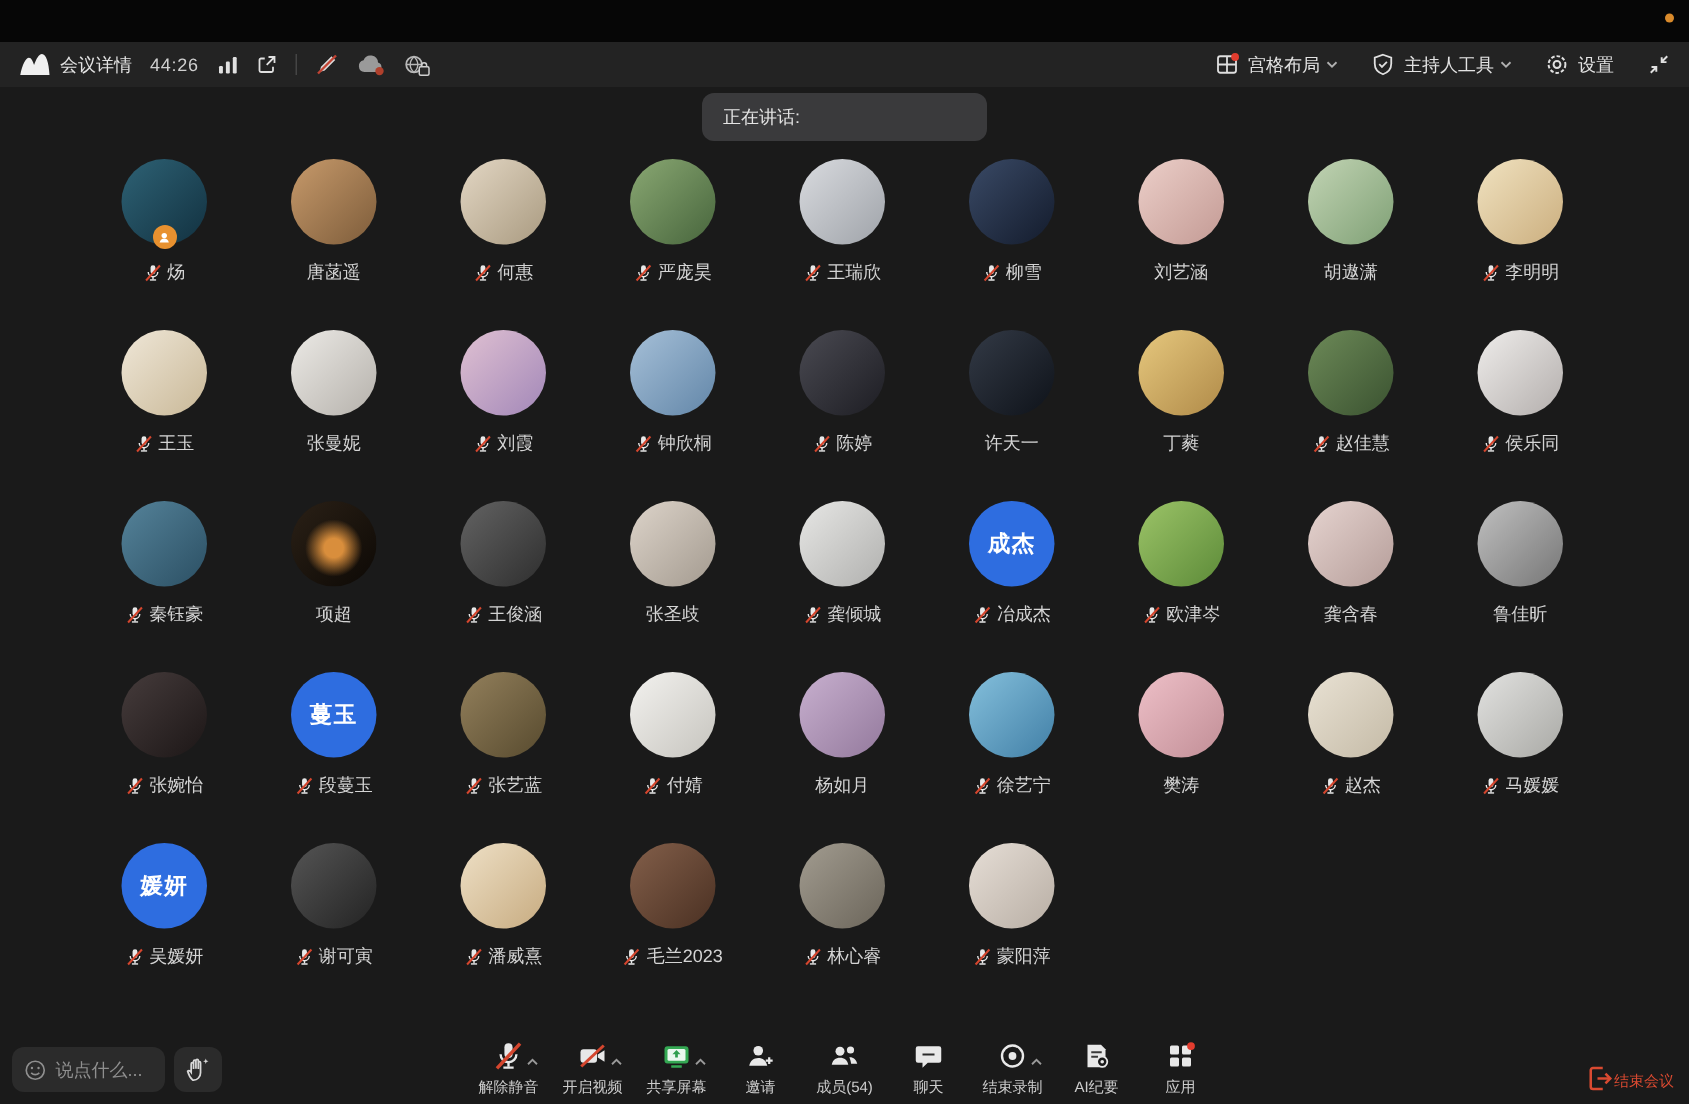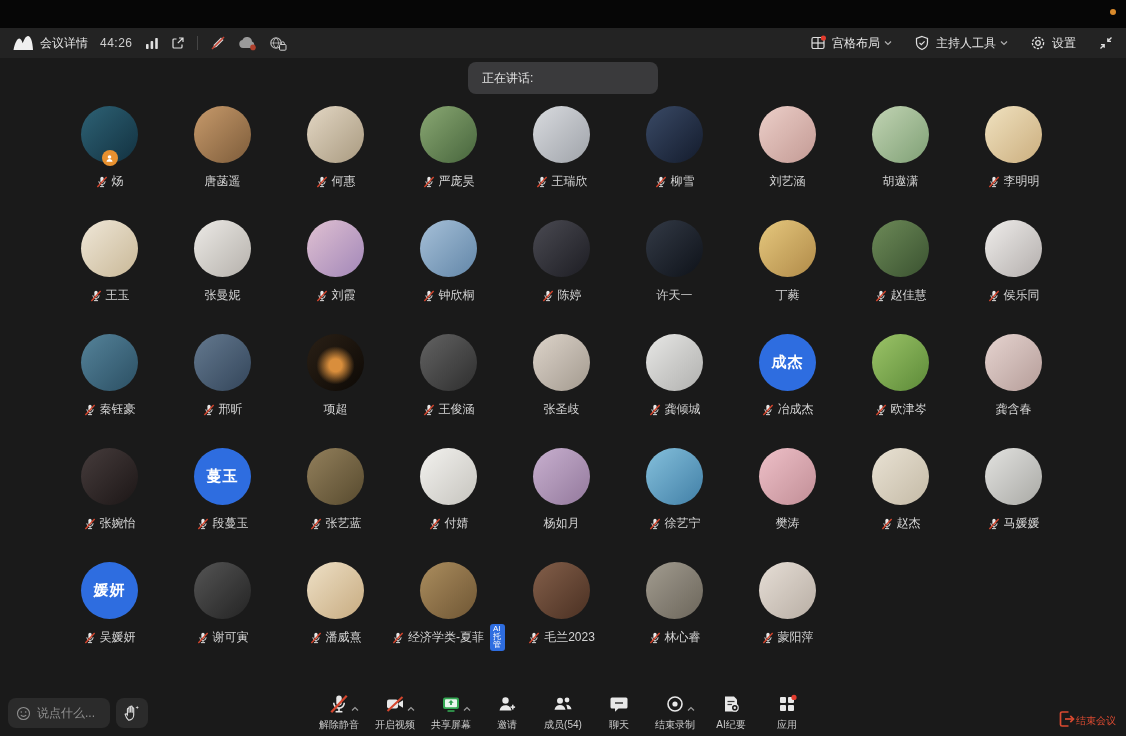--- a/index.html
+++ b/index.html
@@ -401,35 +401,20 @@
             <path d="M3.3 6.2a3.7 3.7 0 0 0 7.4 0" fill="none" stroke="#e8e8e8" stroke-width="1.1"></path>
             <line x1="7" y1="10" x2="7" y2="12" stroke="#e8e8e8" stroke-width="1.1"></line>
             <line x1="4.6" y1="12.4" x2="9.4" y2="12.4" stroke="#e8e8e8" stroke-width="1.1"></line>
             <line x1="1.6" y1="12.8" x2="12.4" y2="1.2" stroke="#d5462e" stroke-width="1.6"></line>
           </svg>
         </span>
         <span class="p-name">秦钰豪</span>
       </div>
     </div>
     <div class="tile">
-      <div class="avatar" style="background: linear-gradient(135deg, rgb(100, 121, 143), rgb(51, 69, 90));"></div>
-      <div class="name-row">
-        <span style="display: flex;">
-          <svg width="12" height="12" viewBox="0 0 14 14">
-            <rect x="5.1" y="1" width="3.8" height="7" rx="1.9" fill="#e8e8e8"></rect>
-            <path d="M3.3 6.2a3.7 3.7 0 0 0 7.4 0" fill="none" stroke="#e8e8e8" stroke-width="1.1"></path>
-            <line x1="7" y1="10" x2="7" y2="12" stroke="#e8e8e8" stroke-width="1.1"></line>
-            <line x1="4.6" y1="12.4" x2="9.4" y2="12.4" stroke="#e8e8e8" stroke-width="1.1"></line>
-            <line x1="1.6" y1="12.8" x2="12.4" y2="1.2" stroke="#d5462e" stroke-width="1.6"></line>
-          </svg>
-        </span>
-        <span class="p-name">邢昕</span>
-      </div>
-    </div>
-    <div class="tile">
       <div class="avatar" style="background: radial-gradient(circle at 50% 55%, rgb(217, 142, 60) 0px, rgb(217, 142, 60) 15%, rgba(0, 0, 0, 0) 45%), linear-gradient(135deg, rgb(42, 32, 22), rgb(13, 9, 5));"></div>
       <div class="name-row">
         <span class="p-name">项超</span>
       </div>
     </div>
     <div class="tile">
       <div class="avatar" style="background: linear-gradient(135deg, rgb(99, 99, 99), rgb(46, 46, 46));"></div>
       <div class="name-row">
         <span style="display: flex;">
           <svg width="12" height="12" viewBox="0 0 14 14">
@@ -496,20 +481,26 @@
         <span class="p-name">欧津岑</span>
       </div>
     </div>
     <div class="tile">
       <div class="avatar" style="background: linear-gradient(135deg, rgb(230, 212, 208), rgb(181, 157, 153));"></div>
       <div class="name-row">
         <span class="p-name">龚含春</span>
       </div>
     </div>
     <div class="tile">
+      <div class="avatar" style="background: linear-gradient(135deg, rgb(192, 192, 192), rgb(118, 118, 118));"></div>
+      <div class="name-row">
+        <span class="p-name">鲁佳昕</span>
+      </div>
+    </div>
+    <div class="tile">
       <div class="avatar" style="background: linear-gradient(135deg, rgb(70, 60, 60), rgb(28, 22, 22));"></div>
       <div class="name-row">
         <span style="display: flex;">
           <svg width="12" height="12" viewBox="0 0 14 14">
             <rect x="5.1" y="1" width="3.8" height="7" rx="1.9" fill="#e8e8e8"></rect>
             <path d="M3.3 6.2a3.7 3.7 0 0 0 7.4 0" fill="none" stroke="#e8e8e8" stroke-width="1.1"></path>
             <line x1="7" y1="10" x2="7" y2="12" stroke="#e8e8e8" stroke-width="1.1"></line>
             <line x1="4.6" y1="12.4" x2="9.4" y2="12.4" stroke="#e8e8e8" stroke-width="1.1"></line>
             <line x1="1.6" y1="12.8" x2="12.4" y2="1.2" stroke="#d5462e" stroke-width="1.6"></line>
           </svg>
@@ -659,36 +650,20 @@
         <span style="display: flex;">
           <svg width="12" height="12" viewBox="0 0 14 14">
             <rect x="5.1" y="1" width="3.8" height="7" rx="1.9" fill="#e8e8e8"></rect>
             <path d="M3.3 6.2a3.7 3.7 0 0 0 7.4 0" fill="none" stroke="#e8e8e8" stroke-width="1.1"></path>
             <line x1="7" y1="10" x2="7" y2="12" stroke="#e8e8e8" stroke-width="1.1"></line>
             <line x1="4.6" y1="12.4" x2="9.4" y2="12.4" stroke="#e8e8e8" stroke-width="1.1"></line>
             <line x1="1.6" y1="12.8" x2="12.4" y2="1.2" stroke="#d5462e" stroke-width="1.6"></line>
           </svg>
         </span>
         <span class="p-name">潘威熹</span>
-      </div>
-    </div>
-    <div class="tile">
-      <div class="avatar" style="background: linear-gradient(135deg, rgb(171, 141, 94), rgb(111, 86, 52));"></div>
-      <div class="name-row">
-        <span style="display: flex;">
-          <svg width="12" height="12" viewBox="0 0 14 14">
-            <rect x="5.1" y="1" width="3.8" height="7" rx="1.9" fill="#e8e8e8"></rect>
-            <path d="M3.3 6.2a3.7 3.7 0 0 0 7.4 0" fill="none" stroke="#e8e8e8" stroke-width="1.1"></path>
-            <line x1="7" y1="10" x2="7" y2="12" stroke="#e8e8e8" stroke-width="1.1"></line>
-            <line x1="4.6" y1="12.4" x2="9.4" y2="12.4" stroke="#e8e8e8" stroke-width="1.1"></line>
-            <line x1="1.6" y1="12.8" x2="12.4" y2="1.2" stroke="#d5462e" stroke-width="1.6"></line>
-          </svg>
-        </span>
-        <span class="p-name">经济学类-夏菲</span>
-        <span class="ai-badge">AI托管</span>
       </div>
     </div>
     <div class="tile">
       <div class="avatar" style="background: linear-gradient(135deg, rgb(131, 95, 74), rgb(74, 48, 34));"></div>
       <div class="name-row">
         <span style="display: flex;">
           <svg width="12" height="12" viewBox="0 0 14 14">
             <rect x="5.1" y="1" width="3.8" height="7" rx="1.9" fill="#e8e8e8"></rect>
             <path d="M3.3 6.2a3.7 3.7 0 0 0 7.4 0" fill="none" stroke="#e8e8e8" stroke-width="1.1"></path>
             <line x1="7" y1="10" x2="7" y2="12" stroke="#e8e8e8" stroke-width="1.1"></line>

